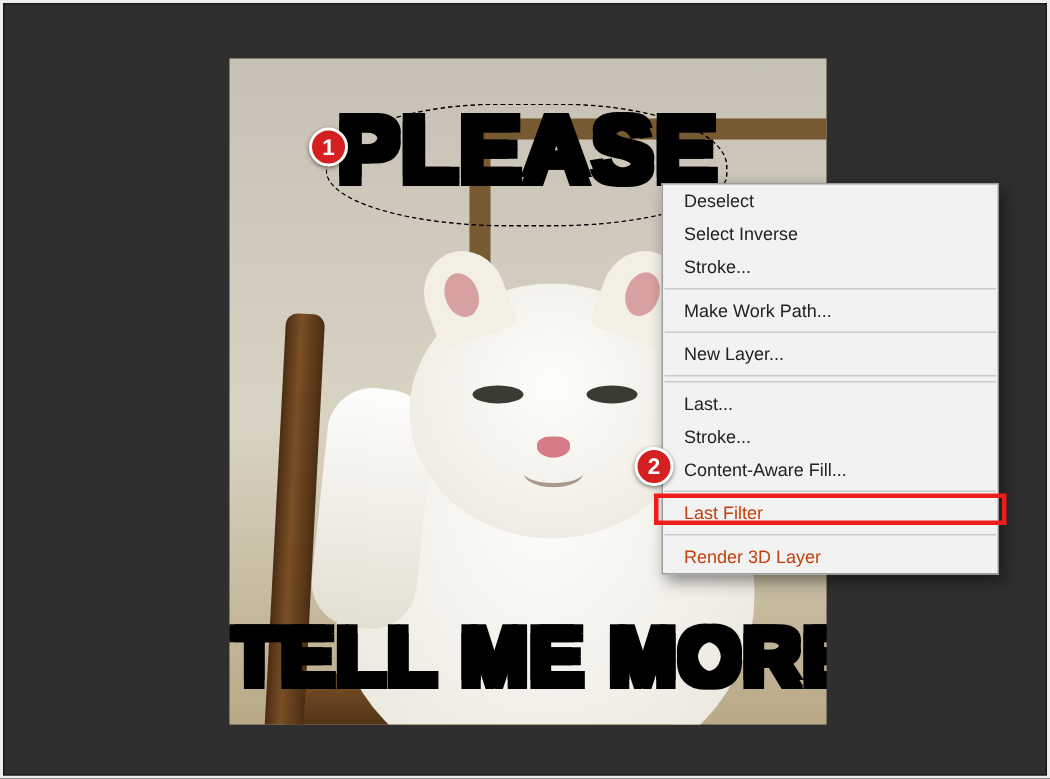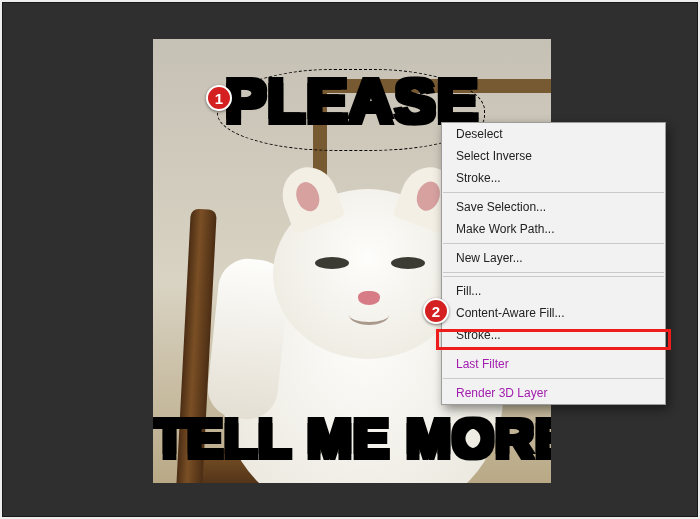--- a/index.html
+++ b/index.html
@@ -65,21 +65,21 @@
       box-shadow:0 1px 3px rgba(0,0,0,.5);
     }
     
     .ctx {
       position:absolute; left:438px; top:119px; width:225px;
       background:#f2f2f2; border:1px solid #9c9c9c;
       box-shadow:3px 4px 10px rgba(0,0,0,.45);
       font-size:12px; color:#222; z-index:30;
     }
     .ctx-item { padding:4px 14px; white-space:nowrap; cursor:default; }
-    .ctx-item.disabled { color:#a21caf; }
+    .ctx-item.disabled { color:#c2410c; }
     .ctx-sep { height:1px; background:#c9c9c9; margin:3px 1px; }
     .ctx-highlight {
       position:absolute; left:433px; top:326px; width:235px; height:21px;
       border:3px solid #ef1c1c; z-index:35; pointer-events:none;
     }
   </style>
 </head>
 <body>
 
 <div class="outer-frame">
@@ -106,29 +106,28 @@
   </div>
 
   <div class="badge" style="left:203px; top:82px;">1</div>
   <div class="badge" style="left:420px; top:295px;">2</div>
 
   <div class="ctx">
     <div class="ctx-item">Deselect</div>
     <div class="ctx-item">Select Inverse</div>
     <div class="ctx-item">Stroke...</div>
     <div class="ctx-sep"></div>
-    <div class="ctx-item">Save Selection...</div>
     <div class="ctx-item">Make Work Path...</div>
     <div class="ctx-sep"></div>
     <div class="ctx-item">New Layer...</div>
     <div class="ctx-sep"></div>
     <div class="ctx-sep"></div>
-    <div class="ctx-item">Fill...</div>
+    <div class="ctx-item">Last...</div>
+    <div class="ctx-item">Stroke...</div>
     <div class="ctx-item">Content-Aware Fill...</div>
-    <div class="ctx-item">Stroke...</div>
     <div class="ctx-sep"></div>
     <div class="ctx-item disabled">Last Filter</div>
     <div class="ctx-sep"></div>
     <div class="ctx-item disabled">Render 3D Layer</div>
 
   </div>
 
   <div class="ctx-highlight"></div>
 
 </div>

